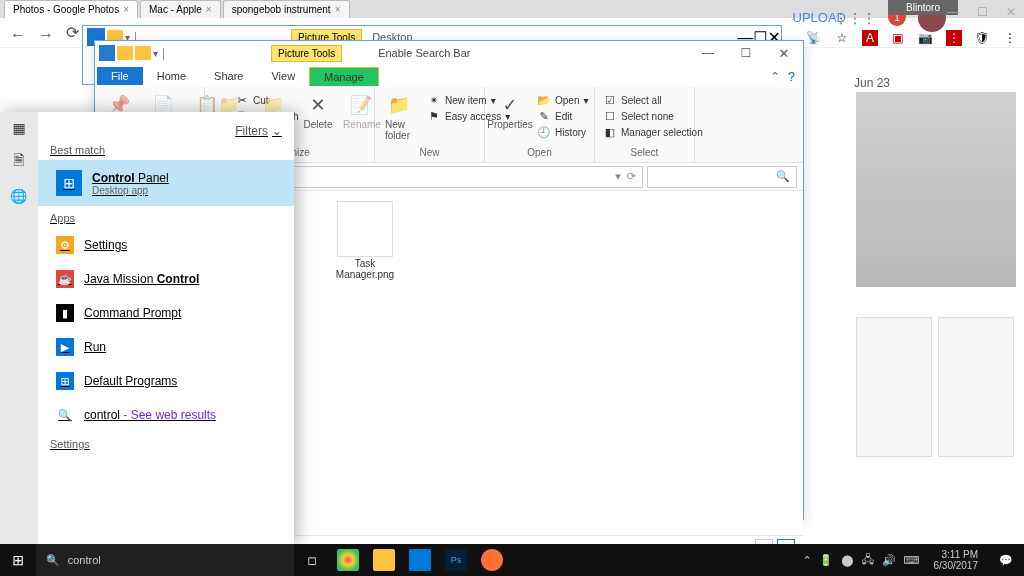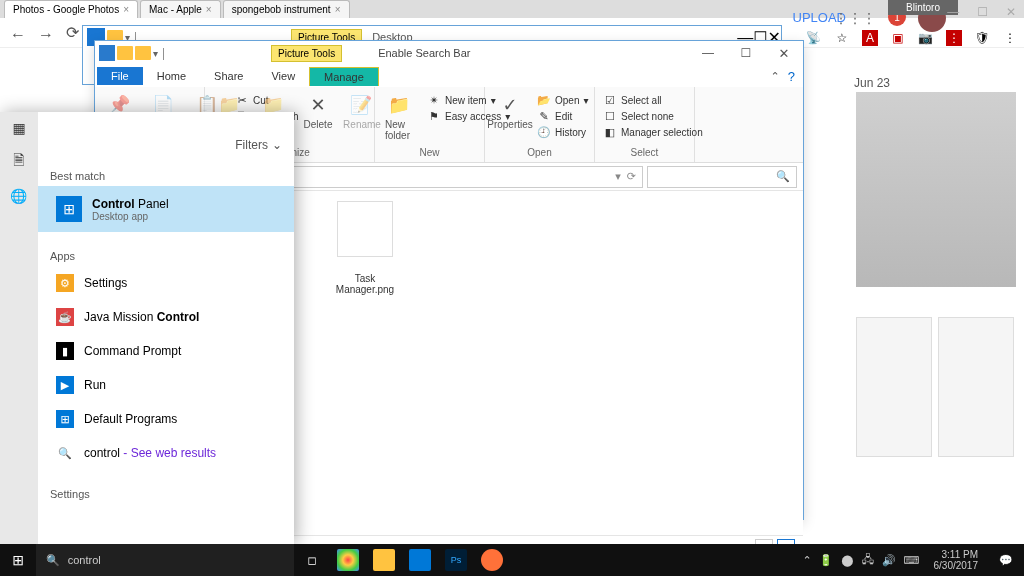--- a/index.html
+++ b/index.html
@@ -40,57 +40,57 @@
 .fe-qat-ico { width:16px; height:16px; background:#297acc; }
 .fe-folder-ico { width:16px; height:14px; background:#ffc340; border-radius:1px; }
 .fe-titlebar .title-txt { margin-left:36px; color:#444; }
 .fe-titlebar .sysicons { margin-left:auto; display:flex; }
 .fe-titlebar .sysicons span { width:38px; text-align:center; color:#555; font-size:12px; }
 .fe-titlebar .sysicons .close{ font-size:13px; }
 
 .fe-ribbon-tabs { height:22px; display:flex; align-items:center; font-size:11px; padding-left:2px; background:#fff; }
 .fe-ribbon-tabs .rtab { padding:3px 14px; color:#333; cursor:default; }
 .fe-ribbon-tabs .rtab.file { background:#1976d2; color:#fff; }
-.fe-ribbon-tabs .rtab.ctx { background:#14b8a6; border:1px solid #d4c030; border-bottom:none; }
+.fe-ribbon-tabs .rtab.ctx { background:#22c55e; border:1px solid #d4c030; border-bottom:none; }
 .fe-ribbon-tabs .chev { margin-left:auto; padding-right:8px; color:#555; }
 .fe-ribbon-tabs .help { color:#0066cc; padding-right:8px; font-size:13px; }
 
 .fe-ribbon { height:76px; background:#fafafa; border-bottom:1px solid #ddd; display:flex; font-size:10px; }
 .ribbon-group { border-right:1px solid #e0e0e0; padding:2px 6px; display:flex; flex-direction:column; }
 .ribbon-group .grp-lbl { margin-top:auto; text-align:center; color:#666; font-size:10px; padding:2px 0; }
 .ribbon-btns { display:flex; gap:6px; flex:1; align-items:flex-start; padding-top:2px;}
 .big-btn { display:flex; flex-direction:column; align-items:center; gap:2px; padding:2px 4px; min-width:38px; color:#555; }
 .big-btn .ico { width:24px; height:24px; display:flex; align-items:center; justify-content:center; font-size:18px; }
 .big-btn.disabled { opacity:.5; }
 .small-btns { display:flex; flex-direction:column; gap:2px; padding:2px; }
 .small-btn { display:flex; align-items:center; gap:4px; font-size:10px; color:#333; white-space:nowrap; }
 .small-btn .ico { width:14px; height:14px; font-size:11px; display:flex; align-items:center; justify-content:center; }
 
 .fe-addr { height:28px; display:flex; align-items:center; gap:4px; padding:2px 6px; border-bottom:1px solid #e5e5e5; font-size:11px; }
 .fe-addr-box { flex:1; border:1px solid #ccc; height:22px; display:flex; align-items:center; padding:0 6px; color:#444; }
 .fe-search-box { width:150px; border:1px solid #ccc; height:22px; display:flex; align-items:center; padding:0 6px; color:#888; }
 .fe-search-box .mag { margin-left:auto; color:#888; font-size:11px; }
 
 .fe-content { height:344px; background:#fff; padding:10px; display:flex; gap:30px; align-items:flex-start; }
-.file-item { display:flex; flex-direction:column; align-items:center; width:80px; font-size:10px; text-align:center; color:#333; gap:16px; }
+.file-item { display:flex; flex-direction:column; align-items:center; width:80px; font-size:10px; text-align:center; color:#333; gap:1px; }
 .file-thumb { width:56px; height:56px; background:#fff; border:1px solid #ddd; display:flex; align-items:center; justify-content:center; }
 .file-thumb.txt { background:#fff; border:1px solid #ccc; position:relative; }
 .file-thumb.txt::before { content:''; position:absolute; top:0; right:0; width:12px; height:12px; background:#eee; border-left:1px solid #ccc; border-bottom:1px solid #ccc; }
 
 .fe-status { height:22px; border-top:1px solid #e5e5e5; display:flex; align-items:center; justify-content:flex-end; gap:4px; padding:0 8px; }
 .fe-status .view-ico { width:18px; height:16px; border:1px solid #ccc; font-size:9px; display:flex; align-items:center; justify-content:center; }
 .fe-status .view-ico.active { border-color:#1976d2; }
 
 
 .cortana { position:absolute; top:112px; left:0; width:294px; height:432px; background:#fff; box-shadow:3px 0 16px rgba(0,0,0,0.3); display:flex; }
 .cortana-rail { width:38px; background:#e8e8e8; display:flex; flex-direction:column; align-items:center; padding-top:6px; gap:14px; color:#333; font-size:14px; }
 .cortana-rail .ico { width:20px; height:20px; display:flex; align-items:center; justify-content:center; }
-.cortana-body { flex:1; padding:26px 12px; font-size:12px; overflow:hidden; }
+.cortana-body { flex:1; padding:12px 12px; font-size:12px; overflow:hidden;text-decoration:underline; }
 .cortana-filters { display:flex; justify-content:flex-end; align-items:center; gap:4px; color:#555; font-size:12px; margin-bottom:6px; }
-.cortana-section { color:#555; font-size:11px; margin:18px 0 4px; }
+.cortana-section { color:#555; font-size:11px; margin:6px 0 4px; }
 .cortana-result { padding:8px 6px; display:flex; align-items:center; gap:10px; }
 .cortana-result.best { background:#bfe3f7; margin:0 -12px; padding:10px 18px; }
 .cortana-result .ric { width:26px; height:26px; background:#0078d7; display:flex; align-items:center; justify-content:center; color:#fff; font-size:14px; }
 .cortana-result .ric.small { width:18px; height:18px; font-size:11px; }
 .cortana-result .txt .t1 { font-size:12px; }
 .cortana-result .txt .t2 { font-size:10px; color:#666; }
 .cortana-result b { font-weight:600; }
 
 .cortana-left-edge { position:absolute; top:112px; left:0; width:36px; height:432px; background:#1f1f1f; display:flex; flex-direction:column; align-items:center; color:#fff; }
 .cortana-left-edge .ico { width:36px; height:36px; display:flex; align-items:center; justify-content:center; font-size:14px; }

